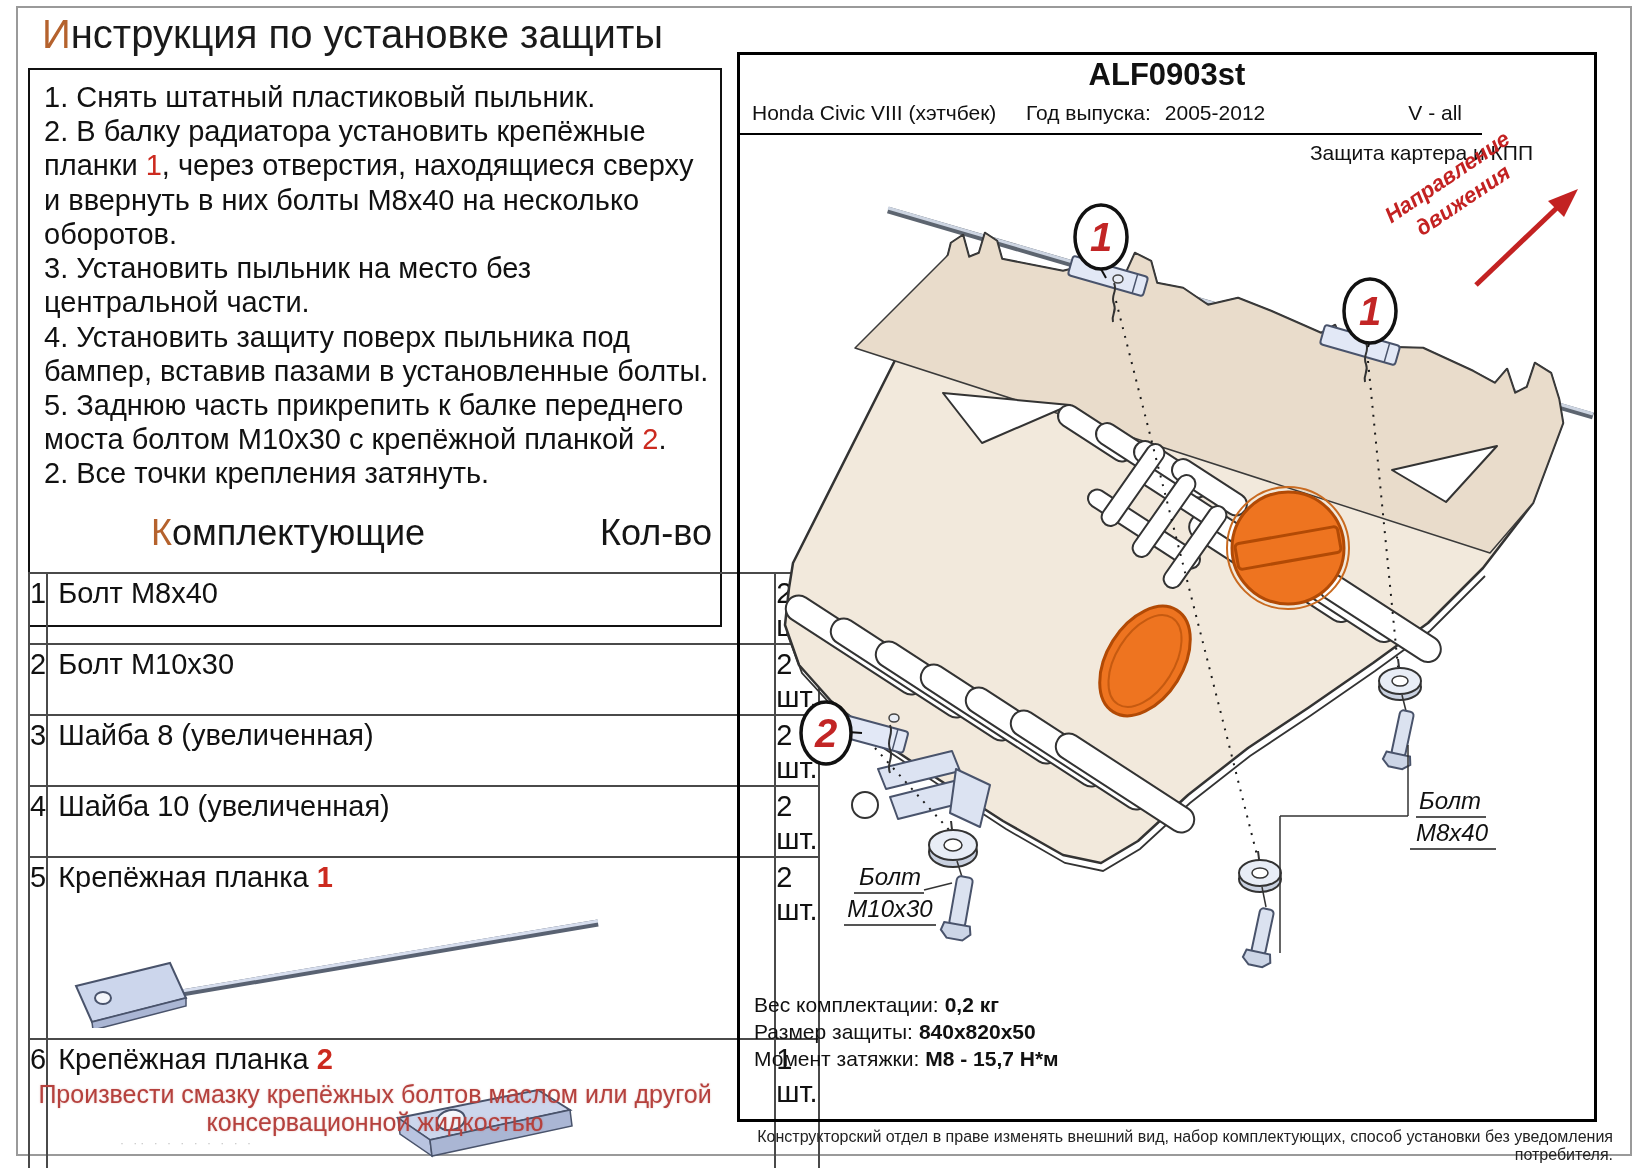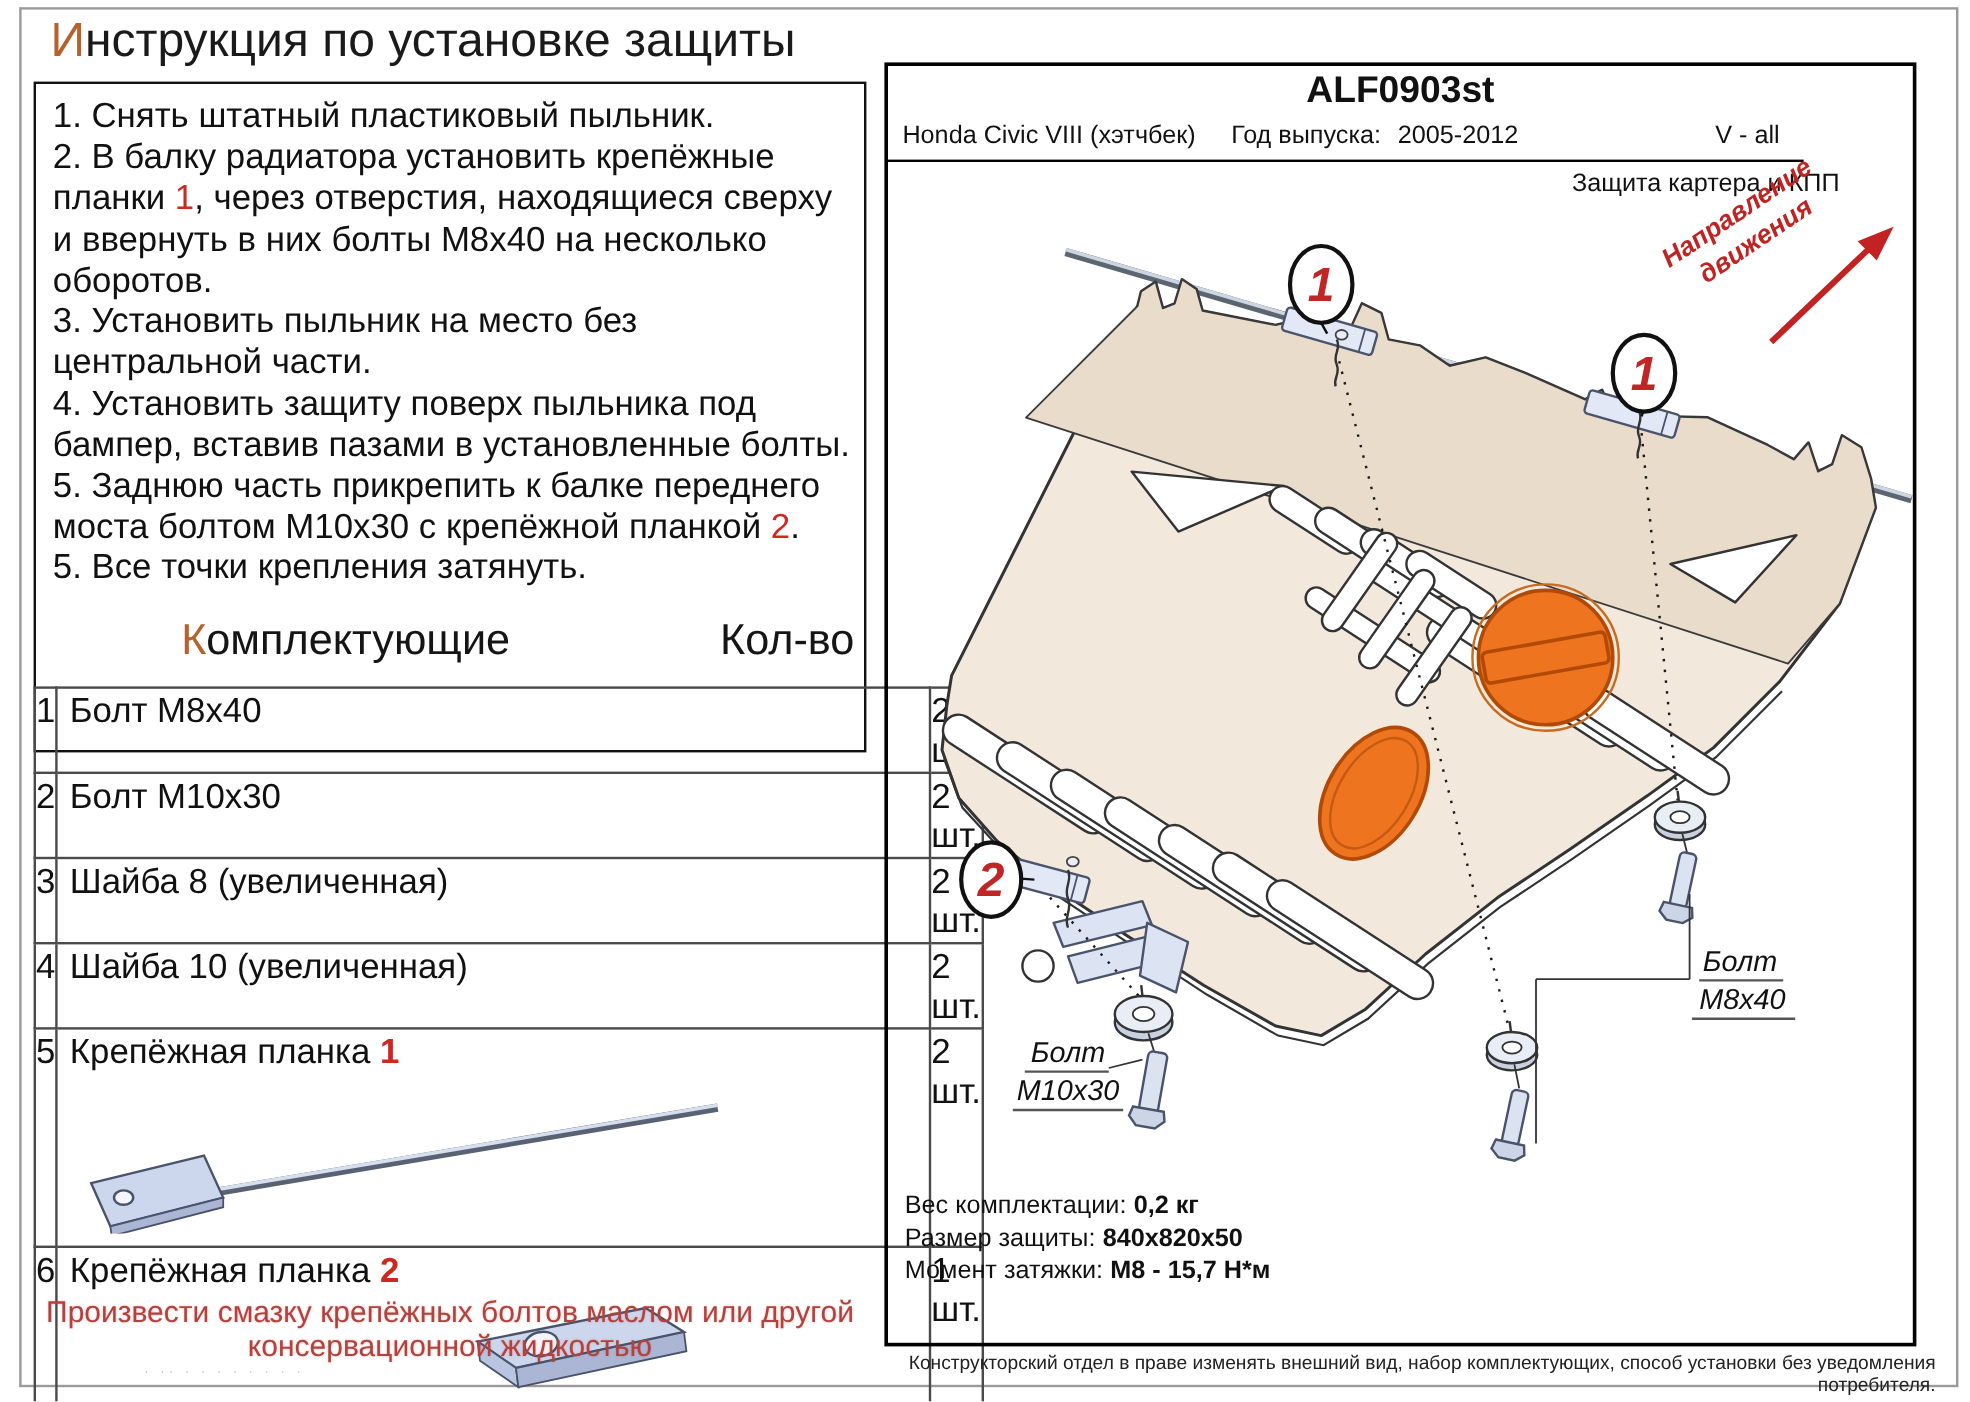--- a/index.html
+++ b/index.html
@@ -25,21 +25,21 @@
   table.parts td.nm{padding:3px 6px 0 10px;}
   table.parts td.qty{width:86px;text-align:left;padding-top:3px;}
   tr.r-sm td{height:41px;}
   .item-art{display:block;margin-top:4px;}
   .lube{left:28px;top:1080px;width:694px;text-align:center;font-size:25px;line-height:1.12;
         color:#b5413d;text-shadow:0 0 2px rgba(181,65,61,.35);}
   .fragment{left:120px;top:1136px;width:520px;color:#c4c4c4;font-size:12px;letter-spacing:3px;}
 
   
   .panel{left:737px;top:52px;width:860px;height:1070px;border:3px solid #000;box-sizing:border-box;}
-  .p-head{left:0;top:0;width:742px;height:78px;border-bottom:2px solid #000;padding-left:21px;}
+  .p-head{left:0;top:0;width:742px;height:78px;border-bottom:2px solid #000;}
   .p-code{left:0;top:2px;width:854px;text-align:center;font-size:31px;font-weight:bold;}
   .p-model{left:12px;top:46px;font-size:21px;}
   .p-year{left:286px;top:46px;font-size:21px;}
   .p-year .yv{margin-left:14px;}
   .p-eng{right:20px;top:46px;font-size:21px;}
   .p-sub{left:0;top:86px;width:780px;text-align:right;font-size:21px;padding-left:13px;}
   .drawing{left:0;top:78px;}
   .specs{left:14px;top:936px;font-size:21px;line-height:27px;}
   .specs .val{margin-left:6px;font-weight:bold;}
   .specs .b{font-weight:bold;}
@@ -56,21 +56,21 @@
   <div class="abs frame"></div>
 
   <div class="abs title"><span class="cap">И</span><span>нструкция по установке защиты</span></div>
 
   <div class="abs instr-box">
     <div><span>1. Снять штатный пластиковый пыльник.</span><span class="rednum"></span><span></span></div>
     <div><span>2. В балку радиатора установить крепёжные планки </span><span class="rednum">1</span><span>, через отверстия, находящиеся сверху и ввернуть в них болты М8х40 на несколько оборотов.</span></div>
     <div><span>3. Установить пыльник на место без центральной части.</span><span class="rednum"></span><span></span></div>
     <div><span>4. Установить защиту поверх пыльника под бампер, вставив пазами в установленные болты.</span><span class="rednum"></span><span></span></div>
     <div><span>5. Заднюю часть прикрепить к балке переднего моста болтом М10х30 с крепёжной планкой </span><span class="rednum">2</span><span>.</span></div>
-    <div><span>5. Все точки крепления затянуть.</span><span class="rednum"></span><span></span></div>
+    <div><span>2. Все точки крепления затянуть.</span><span class="rednum"></span><span></span></div>
   </div>
 
   <div class="abs parts-head ph-left"><span class="cap">К</span><span>омплектующие</span></div>
   <div class="abs parts-head ph-right">Кол-во</div>
 
   <table class="parts">
     <tbody>
         <tr class="r-sm">
       <td class="num">1</td>
       <td class="nm">Болт М8х40</td>

